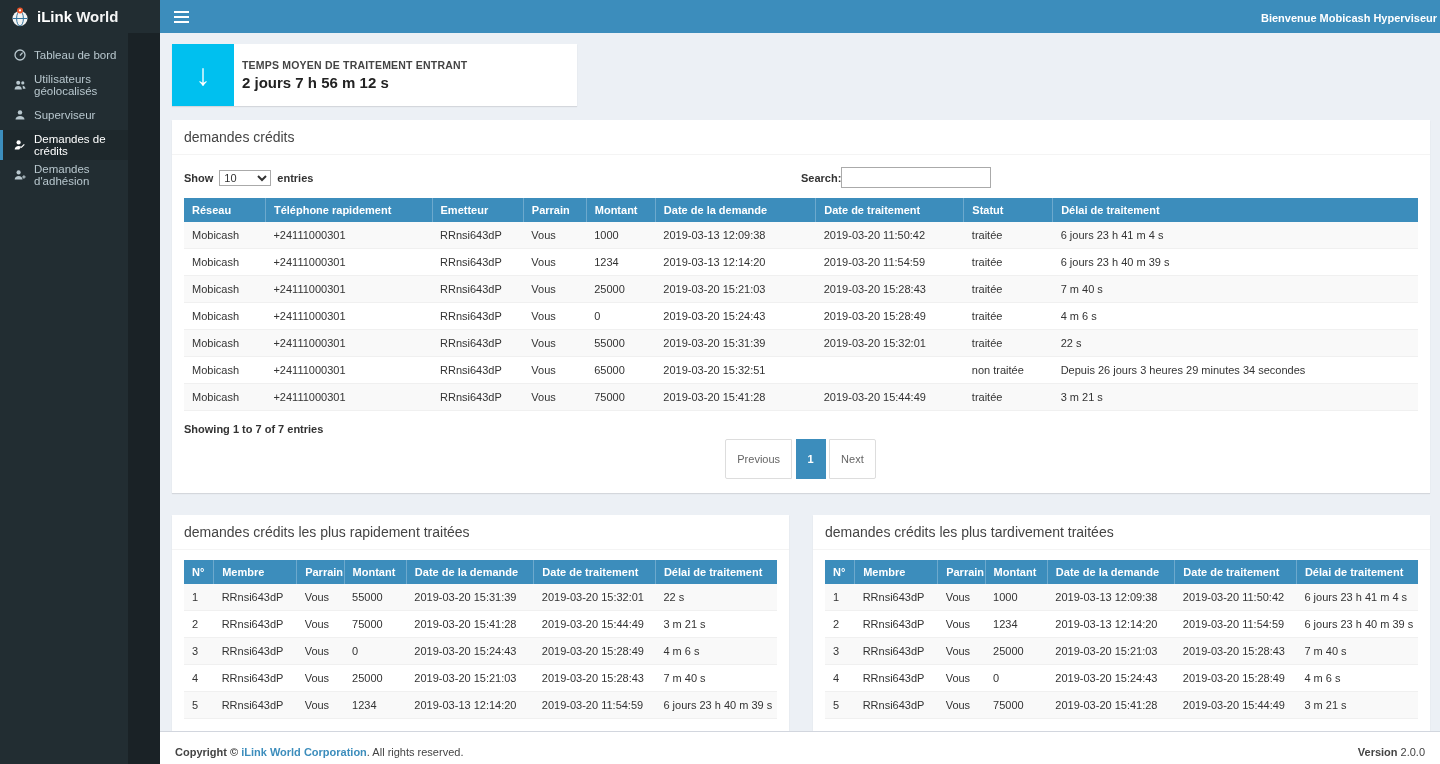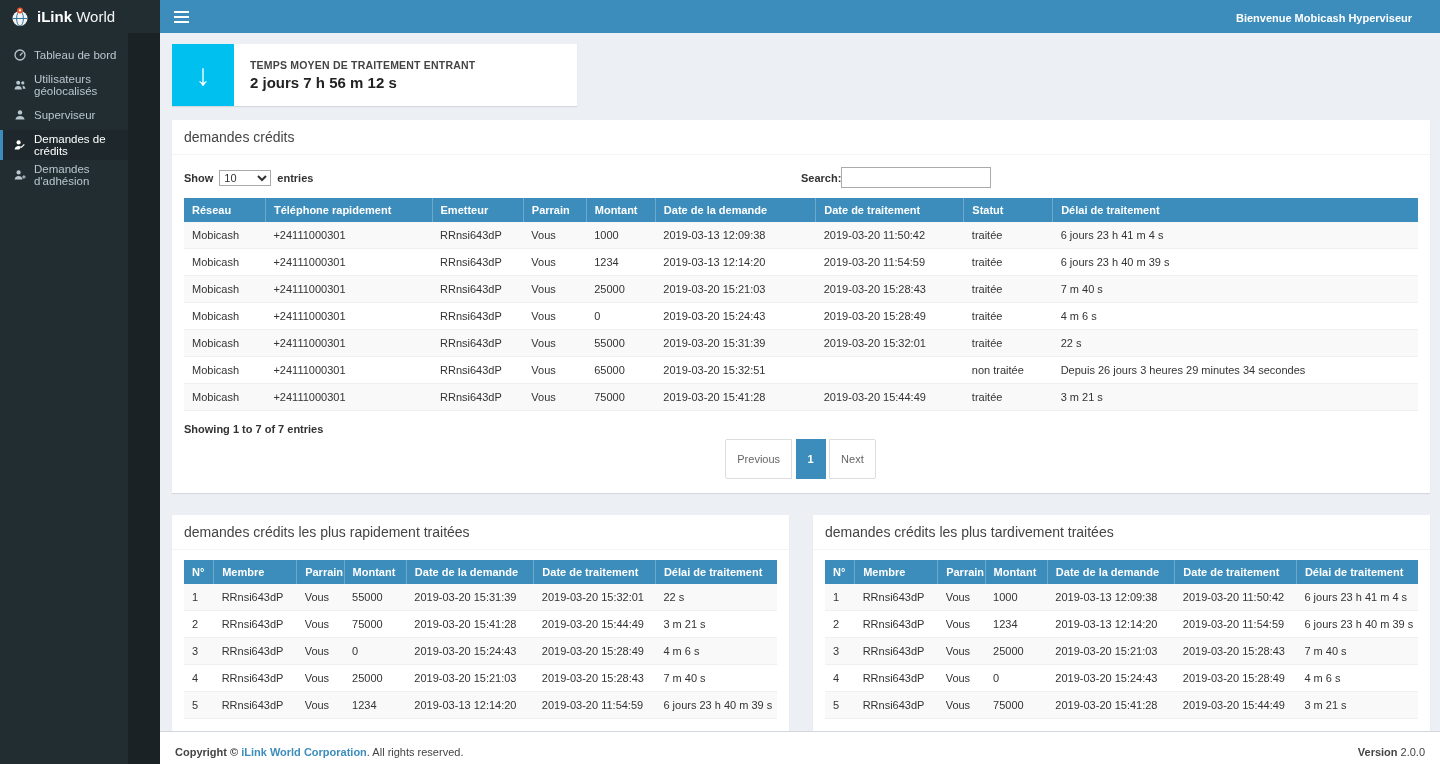--- a/index.html
+++ b/index.html
@@ -6,43 +6,43 @@
   html,body { width:1440px; height:764px; overflow:hidden; }
   body { font-family:"Liberation Sans", sans-serif; background:#1a2226; }
   .app { position:relative; width:1440px; height:764px; }
 
   
   .navbar { position:absolute; top:0; left:0; right:0; height:33px; background:#3c8dbc; }
   .logo { position:absolute; top:0; left:0; width:160px; height:33px; background:#222d32;
           color:#fff; display:flex; align-items:center; gap:7px; padding-left:10px; }
   .brand { font-size:15px; color:#fff; white-space:pre; }
   .brand b { font-weight:bold; }
-  .brand span { font-weight:400; opacity:.95; }
+  .brand span { font-weight:700; opacity:.95; }
   .hamburger { position:absolute; left:160px; top:0; width:42px; height:33px; display:flex;
                flex-direction:column; align-items:center; justify-content:center; gap:3px; cursor:pointer; }
   .hamburger i { display:block; width:15px; height:2px; background:#fff; }
-  .welcome { position:absolute; right:28px; top:0; height:36px; display:flex; align-items:center;
+  .welcome { position:absolute; right:3px; top:0; height:36px; display:flex; align-items:center;
              color:#fff; font-size:11px; font-weight:bold; }
 
   
   .sidebar { position:absolute; top:33px; left:0; bottom:0; width:128px; background:#222d32; padding-top:7px; }
   .side-item { height:30px; display:flex; align-items:center; gap:8px; padding-left:11px;
                color:#b8c7ce; font-size:11.5px; border-left:3px solid transparent; cursor:pointer; }
   .side-item svg { flex:0 0 auto; }
   .side-item.active { background:#1e282c; color:#fff; border-left-color:#3c8dbc; }
 
   
   .main { position:absolute; left:160px; top:33px; right:0; bottom:0; background:#1a2226; }
   .content { height:698px; background:#ecf0f5; padding:11px 10px 0 12px; overflow:hidden; }
 
   
   .info-box { width:405px; height:62px; background:#fff; display:flex; box-shadow:0 1px 1px rgba(0,0,0,.1); }
   .info-icon { width:62px; height:62px; background:#00c0ef; color:#fff; display:flex;
                align-items:center; justify-content:center; font-size:30px; font-weight:bold; }
-  .info-text { padding:10px 16px; display:flex; flex-direction:column; justify-content:center; }
+  .info-text { padding:10px 8px; display:flex; flex-direction:column; justify-content:center; }
   .info-label { font-size:10.5px; font-weight:bold; color:#444; letter-spacing:.2px; }
   .info-value { font-size:15px; font-weight:bold; color:#222; margin-top:3px; }
 
   
   .panel { background:#fff; box-shadow:0 1px 1px rgba(0,0,0,.1); margin-top:14px; }
   .panel-title { padding:9px 12px; font-size:14px; color:#444; border-bottom:1px solid #f4f4f4; }
   .panel-body { padding:10px 12px 14px 12px; }
 
   
   .controls { display:flex; margin:2px 0 10px 0; font-size:11px; font-weight:bold; color:#333; }

